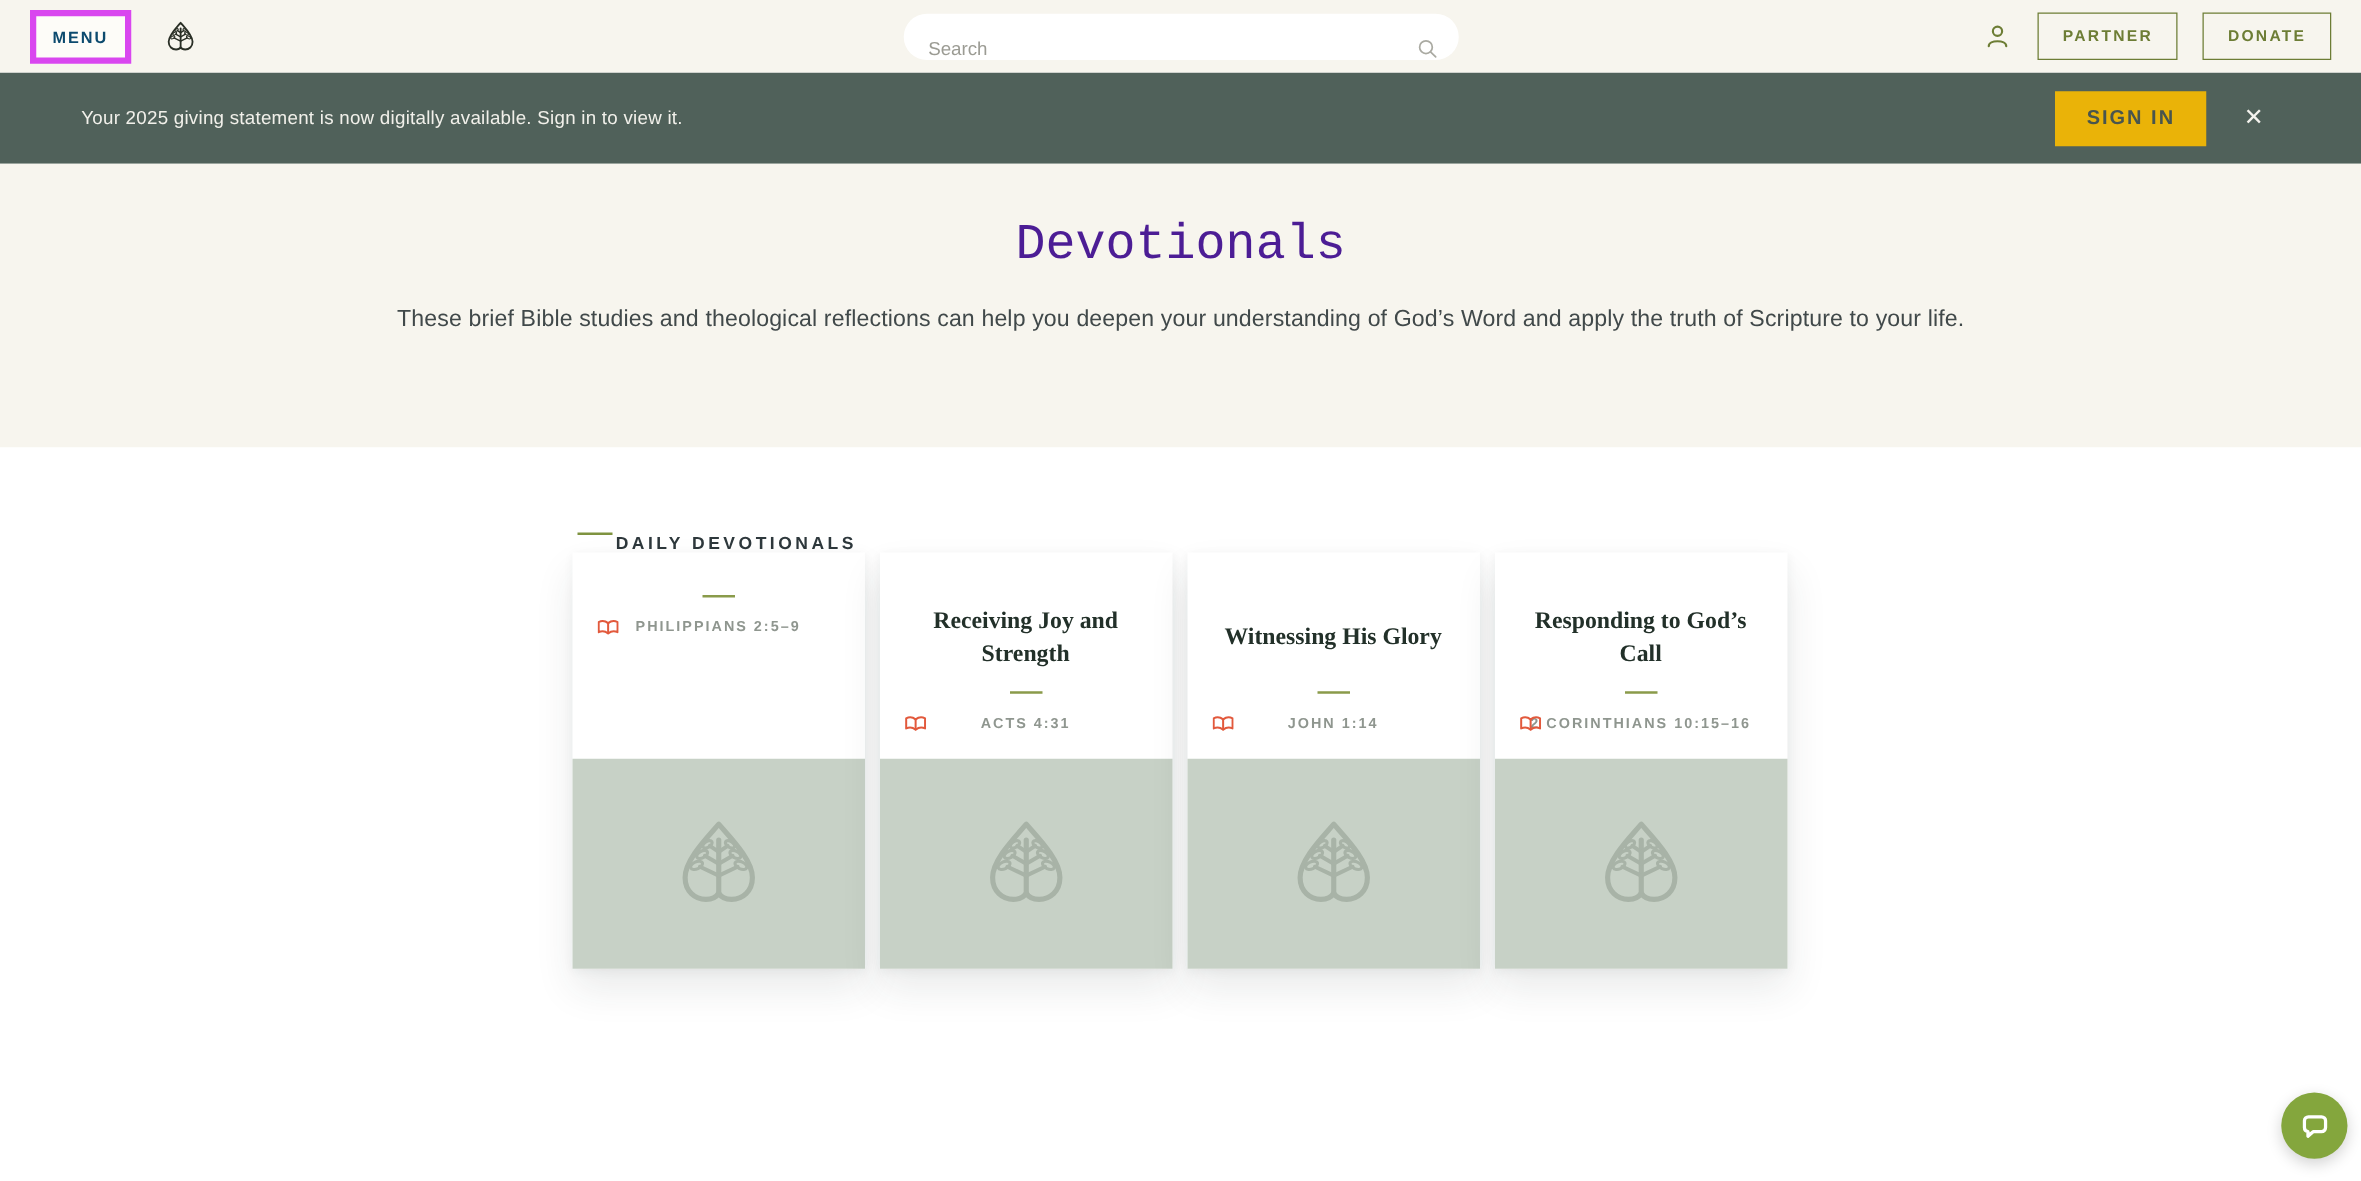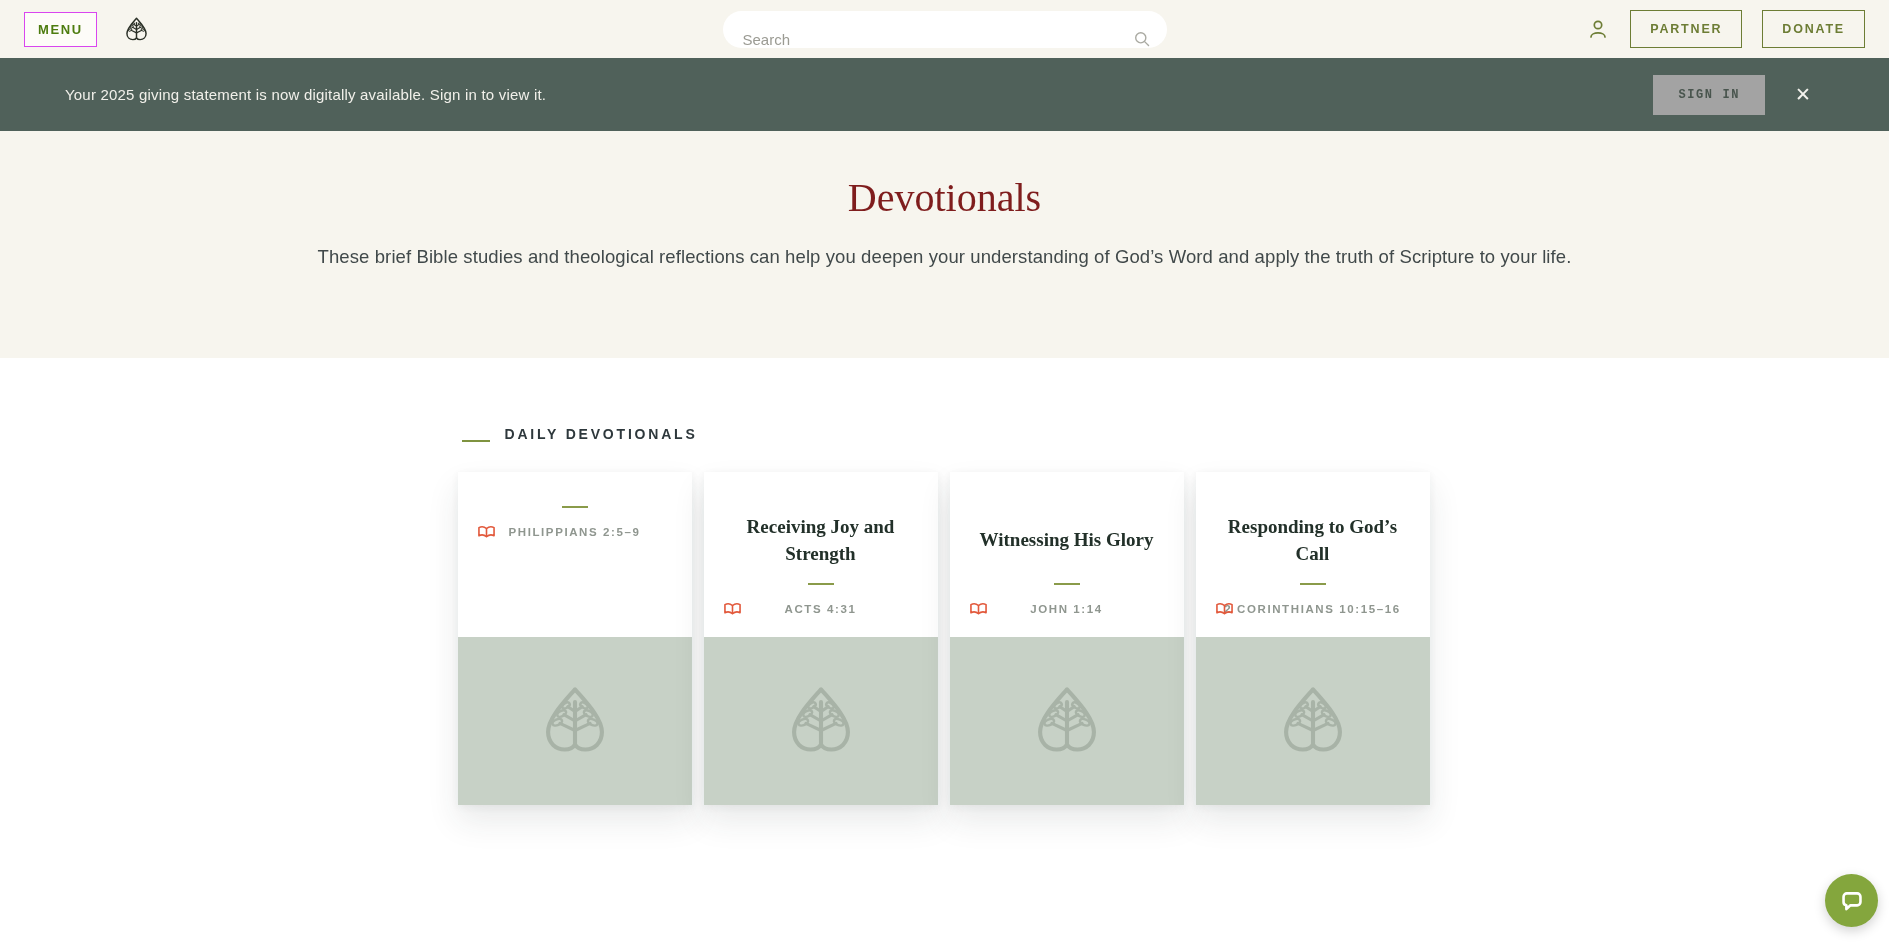--- a/index.html
+++ b/index.html
@@ -1,47 +1,47 @@
 <!DOCTYPE html>
 <html><head>
 <meta charset="utf-8">
 <style>
   * { margin:0; padding:0; box-sizing:border-box; }
   html,body { width:1889px; height:945px; overflow:hidden; }
   body { font-family:"Liberation Sans", sans-serif; background:#ffffff; position:relative; }
 
   
   .header { height:58px; background:#f7f5ee; display:flex; align-items:center; padding:0 24px; position:relative; }
-  .menu-btn { border:1px solid #d946ef; background:#fdfcf8; padding:9px 13px; font-size:13px; font-weight:bold; letter-spacing:1.6px; color:#4d7c0f; cursor:pointer; }
+  .menu-btn { border:5px solid #d946ef; background:#fdfcf8; padding:9px 13px; font-size:13px; font-weight:bold; letter-spacing:1.6px; color:#0c4a6e; cursor:pointer; }
   .logo-wrap { margin-left:26px; color:#2a2f26; display:flex; align-items:center; cursor:pointer; }
   .logo-wrap svg { width:27px; height:27px; }
   .search-wrap { position:absolute; left:50%; transform:translateX(-50%); width:444px; height:37px; background:#ffffff; border-radius:19px; display:flex; align-items:flex-end; padding:0 16px 0 20px; }
   .search-input { flex:1; border:none; outline:none; font-size:15px; color:#3c3c38; background:transparent; font-family:"Liberation Sans", sans-serif; }
   .search-input::placeholder { color:#9b9b93; }
   .search-icon { width:18px; height:18px; color:#aaaaa2; flex:none; }
   .header-right { margin-left:auto; display:flex; align-items:center; gap:20px;justify-content:flex-end; }
   .person-icon { width:24px; height:24px; color:#6d7d35; cursor:pointer; }
   .outline-btn { border:1px solid #6d7d35; color:#6d7d35; background:transparent; font-size:12.5px; font-weight:bold; letter-spacing:1.8px; padding:11px 19px; cursor:pointer; font-family:"Liberation Sans", sans-serif; }
 
   
   .banner { height:73px; background:#50615a; display:flex; align-items:center; padding:0 78px 0 65px; }
   .banner-msg { color:#f1f0ea; font-size:15px; letter-spacing:.2px; }
   .banner-spacer { flex:1; }
-  .signin-btn { background:#a3a3a3; color:#49554e; border:none; font-size:12px; font-weight:bold; letter-spacing:1.6px; padding:13px 25px; cursor:pointer; font-family:Liberation Mono, monospace; }
+  .signin-btn { background:#eab308; color:#49554e; border:none; font-size:16px; font-weight:bold; letter-spacing:1.6px; padding:13px 25px; cursor:pointer; font-family:Liberation Sans, sans-serif; }
   .close-btn { margin-left:30px; background:none; border:none; color:#f4f3ee; font-size:19px; line-height:1; cursor:pointer; font-family:"Liberation Sans", sans-serif; }
 
   
   .hero { height:227px; background:#f7f5ee; text-align:center; padding-top:43px; }
-  .hero-title { font-family:Liberation Serif, serif; font-weight:500; font-size:40px; color:#7f1d1d; }
+  .hero-title { font-family:Liberation Mono, monospace; font-weight:500; font-size:40px; color:#4c1d95; }
   .hero-sub { margin-top:25px; font-size:18.5px; color:#41494a; letter-spacing:.1px; }
 
   
   .main { background:#ffffff; padding-top:68px; }
   .container { width:974px; margin:0 auto; }
-  .section-head { display:flex; align-items:flex-end; gap:15px; padding-left:4px; margin-bottom:30px; }
+  .section-head { display:flex; align-items:flex-start; gap:3px; padding-left:4px; }
   .section-dash { width:28px; height:2px; background:#7f9340; }
   .section-label { font-size:14px; font-weight:bold; letter-spacing:2.8px; color:#2e383c; }
 
   .cards { display:flex; gap:12px; }
   .card { width:234px; background:#ffffff; box-shadow:0 16px 30px rgba(40,50,45,.10), 0 2px 8px rgba(40,50,45,.06); cursor:pointer; }
   .card-top { height:165px; padding:30px 20px 20px; display:flex; flex-direction:column; align-items:center; }
   .card-title { font-family:"Liberation Serif", serif; font-size:19px; font-weight:bold; color:#223029; text-align:center; line-height:1.4; flex:1; display:flex; align-items:center; }
   .card-dash { width:26px; height:2px; background:#8a9b4a; margin:4px 0 16px; flex:none; }
   .scripture-row { width:100%; position:relative; display:flex; justify-content:center; align-items:center; min-height:16px; }
   .book-icon { position:absolute; left:0; width:17px; height:14px; color:#e2593c; }

